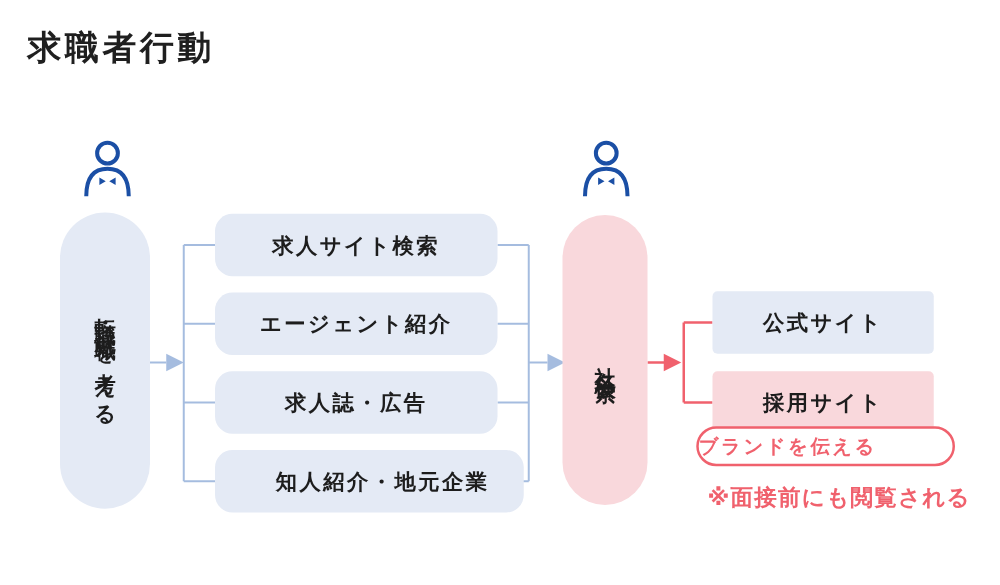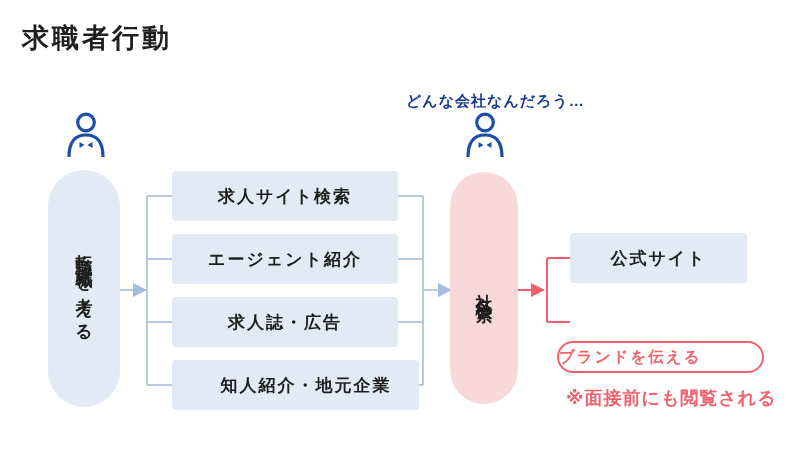--- a/index.html
+++ b/index.html
@@ -78,21 +78,21 @@
   .search-pill{
     left:450px; top:172px;
     width:68px; height:232px;
     border-radius:34px;
     background:var(--pink);
   }
   .channel-box{
     position:absolute;
     left:172px;
     width:226px; height:50px;
-    border-radius:4px;
+    border-radius:14px;
     background:var(--box-blue);
     display:flex;align-items:center;justify-content:center;
     z-index:1;
     font-size:17px;font-weight:700;letter-spacing:2px;color:#1d1d1d;
   }
   .dest-box{
     position:absolute;
     left:570px;
     width:177px; height:50px;
     border-radius:4px;
@@ -169,21 +169,20 @@
 
   <div class="person" style="left:65px;top:112px;">
     <svg viewBox="0 0 42 46">
       <circle class="stroke" cx="21" cy="10.5" r="8.3"></circle>
       <path class="stroke" d="M4 45 C4 29 11 23 21 23 C31 23 38 29 38 45"></path>
       <path class="fill" d="M14.5 30 L19.6 33 L14.5 36 Z"></path>
       <path class="fill" d="M27.5 30 L22.4 33 L27.5 36 Z"></path>
     </svg>
   </div>
 
-  <div class="thought">どんな会社なんだろう…</div>
   <div class="person" style="left:464px;top:112px;">
     <svg viewBox="0 0 42 46">
       <circle class="stroke" cx="21" cy="10.5" r="8.3"></circle>
       <path class="stroke" d="M4 45 C4 29 11 23 21 23 C31 23 38 29 38 45"></path>
       <path class="fill" d="M14.5 30 L19.6 33 L14.5 36 Z"></path>
       <path class="fill" d="M27.5 30 L22.4 33 L27.5 36 Z"></path>
     </svg>
   </div>
 
   <div class="pill start-pill">
@@ -203,20 +202,23 @@
     <span>知人紹介・地元企業</span>
   </div>
 
   <div class="pill search-pill">
     <span class="pill-vtext">社名検索</span>
   </div>
 
   <div class="dest-box dest-blue" style="top:233px;">
     <span>公式サイト</span>
   </div>
+  <div class="dest-box dest-pink" style="top:297px;">
+    <span>採用サイト</span>
+  </div>
 
   <div class="brand-pill">
     <span>ブランドを伝える</span>
   </div>
 
   <div class="note">※面接前にも閲覧される</div>
 
 </div>
 
 </body></html>

